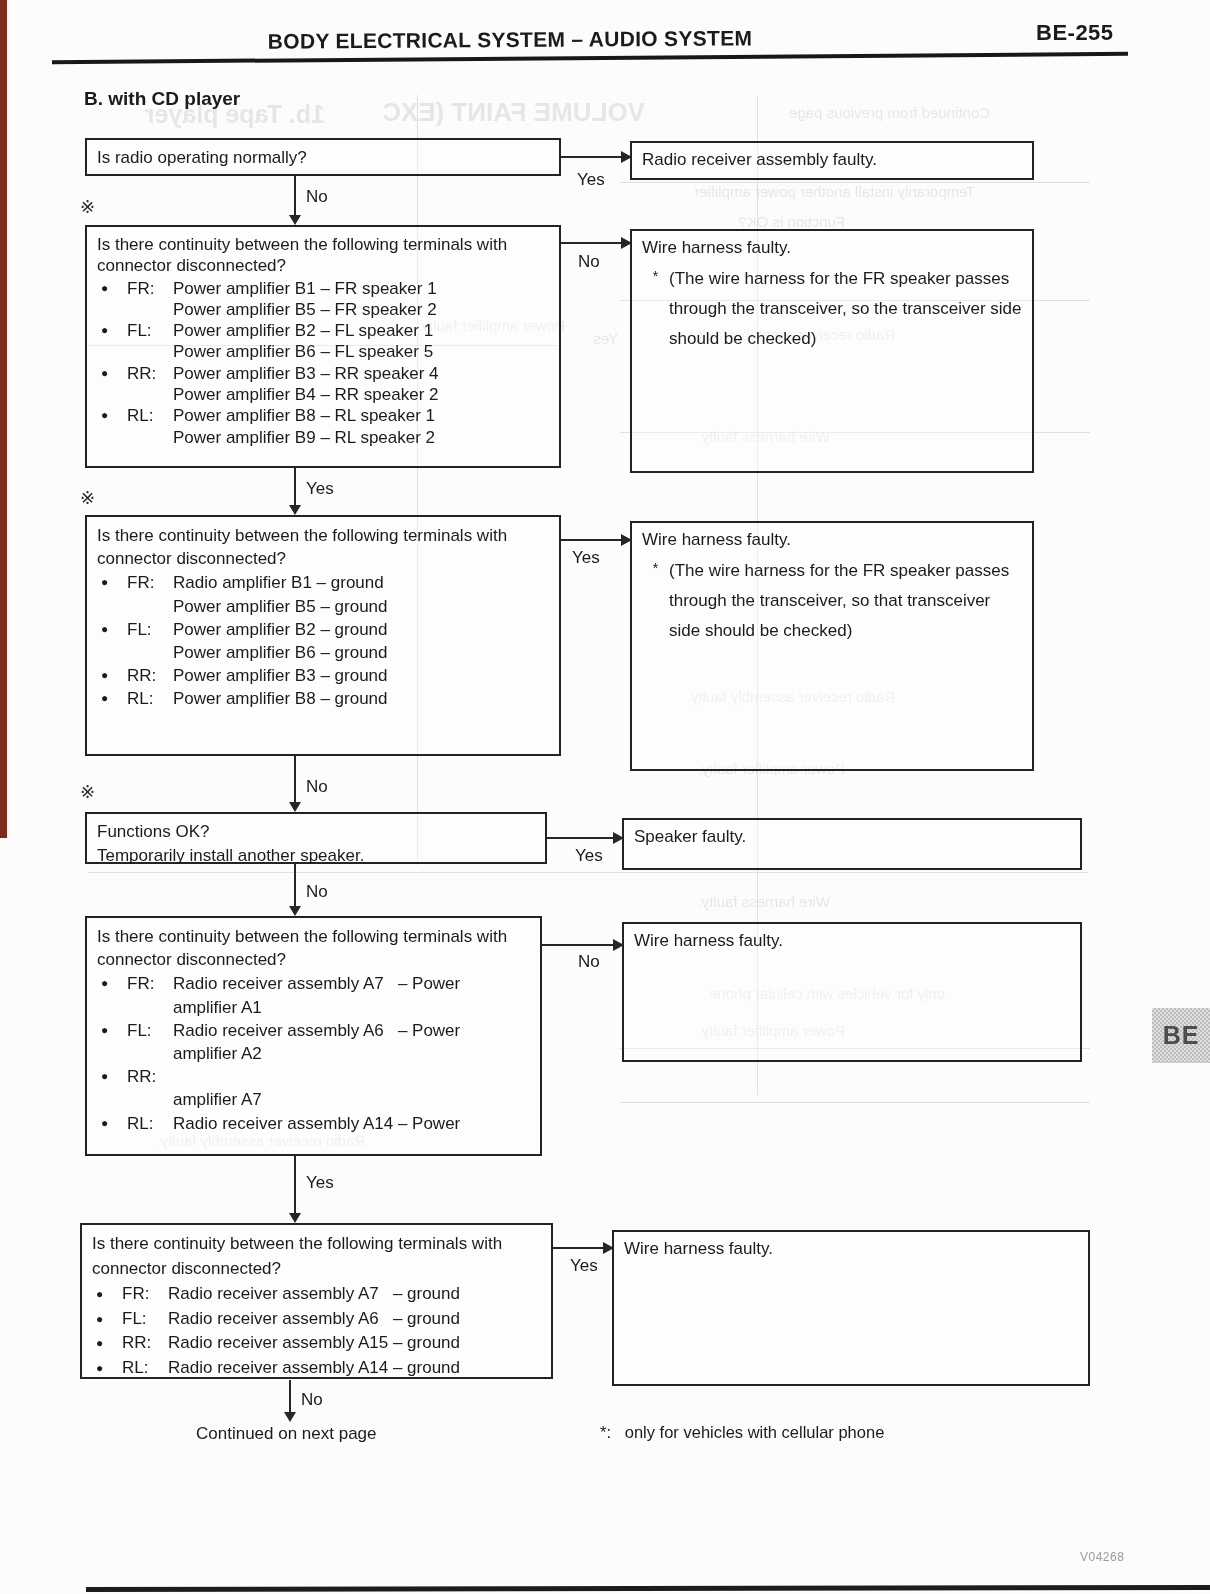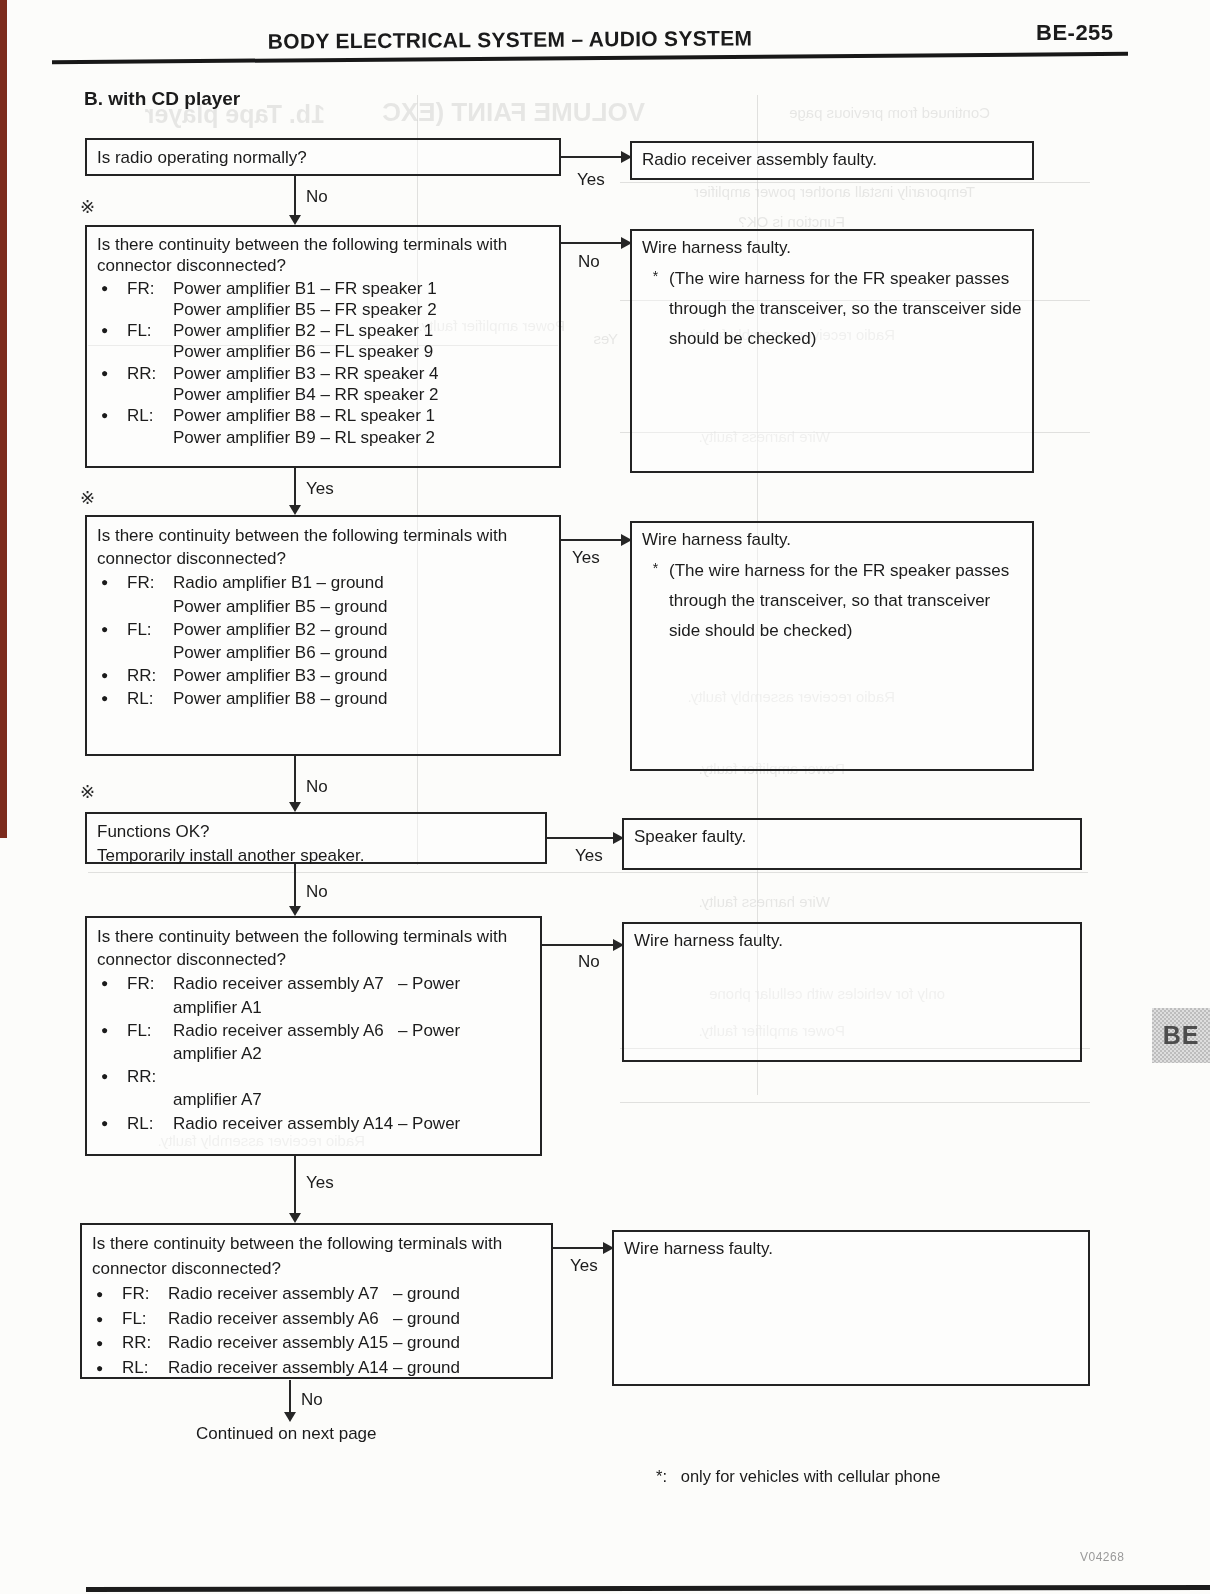--- a/index.html
+++ b/index.html
@@ -117,21 +117,21 @@
         <span class="bx">Power amplifier B5 – FR speaker 2</span>
       </div>
       <div class="bline">
         <span class="bb">●</span>
         <span class="bt">FL:</span>
         <span class="bx">Power amplifier B2 – FL speaker 1</span>
       </div>
       <div class="bline">
         <span class="bb"></span>
         <span class="bt"></span>
-        <span class="bx">Power amplifier B6 – FL speaker 9</span>
+        <span class="bx">Power amplifier B6 – FL speaker 5</span>
       </div>
       <div class="bline">
         <span class="bb">●</span>
         <span class="bt">RR:</span>
         <span class="bx">Power amplifier B3 – RR speaker 4</span>
       </div>
       <div class="bline">
         <span class="bb"></span>
         <span class="bt"></span>
         <span class="bx">Power amplifier B4 – RR speaker 2</span>
@@ -299,15 +299,15 @@
 </div>
 <div class="harrow" style="left:553px;top:1247px;width:59px;"></div>
 <div class="lbl" style="left:570px;top:1256px;">Yes</div>
 <div class="box" style="left:612px;top:1230px;width:478px;height:156px;">
   <div class="rtitle">Wire harness faulty.</div>
 </div>
 <div class="vline ah" style="left:289px;top:1380px;height:40px;"></div>
 <div class="lbl" style="left:301px;top:1390px;">No</div>
 
 <div class="abs cont-text" style="left:196px;top:1424px;">Continued on next page</div>
-<div class="abs footnote" style="left:656px;top:1423px;margin-top:44px;">*:   only for vehicles with cellular phone</div>
+<div class="abs footnote" style="left:600px;top:1423px;">*:   only for vehicles with cellular phone</div>
 <div class="abs doccode" style="left:1080px;top:1550px;">V04268</div>
 <div class="abs be-tab">BE</div>
 
 </body></html>

